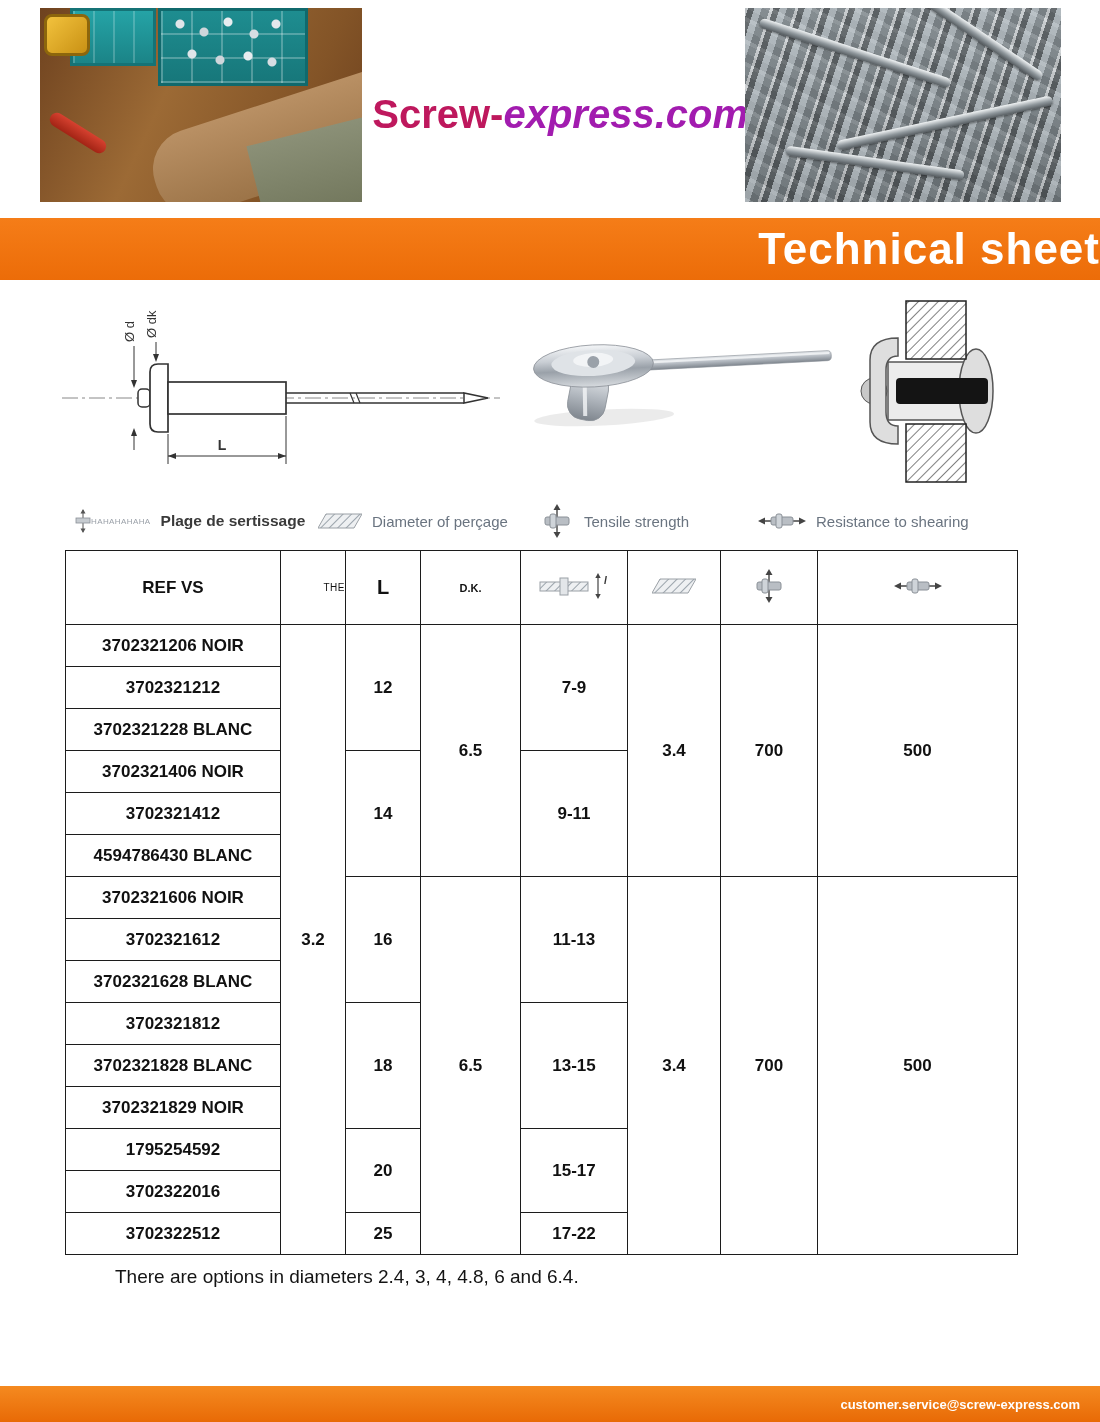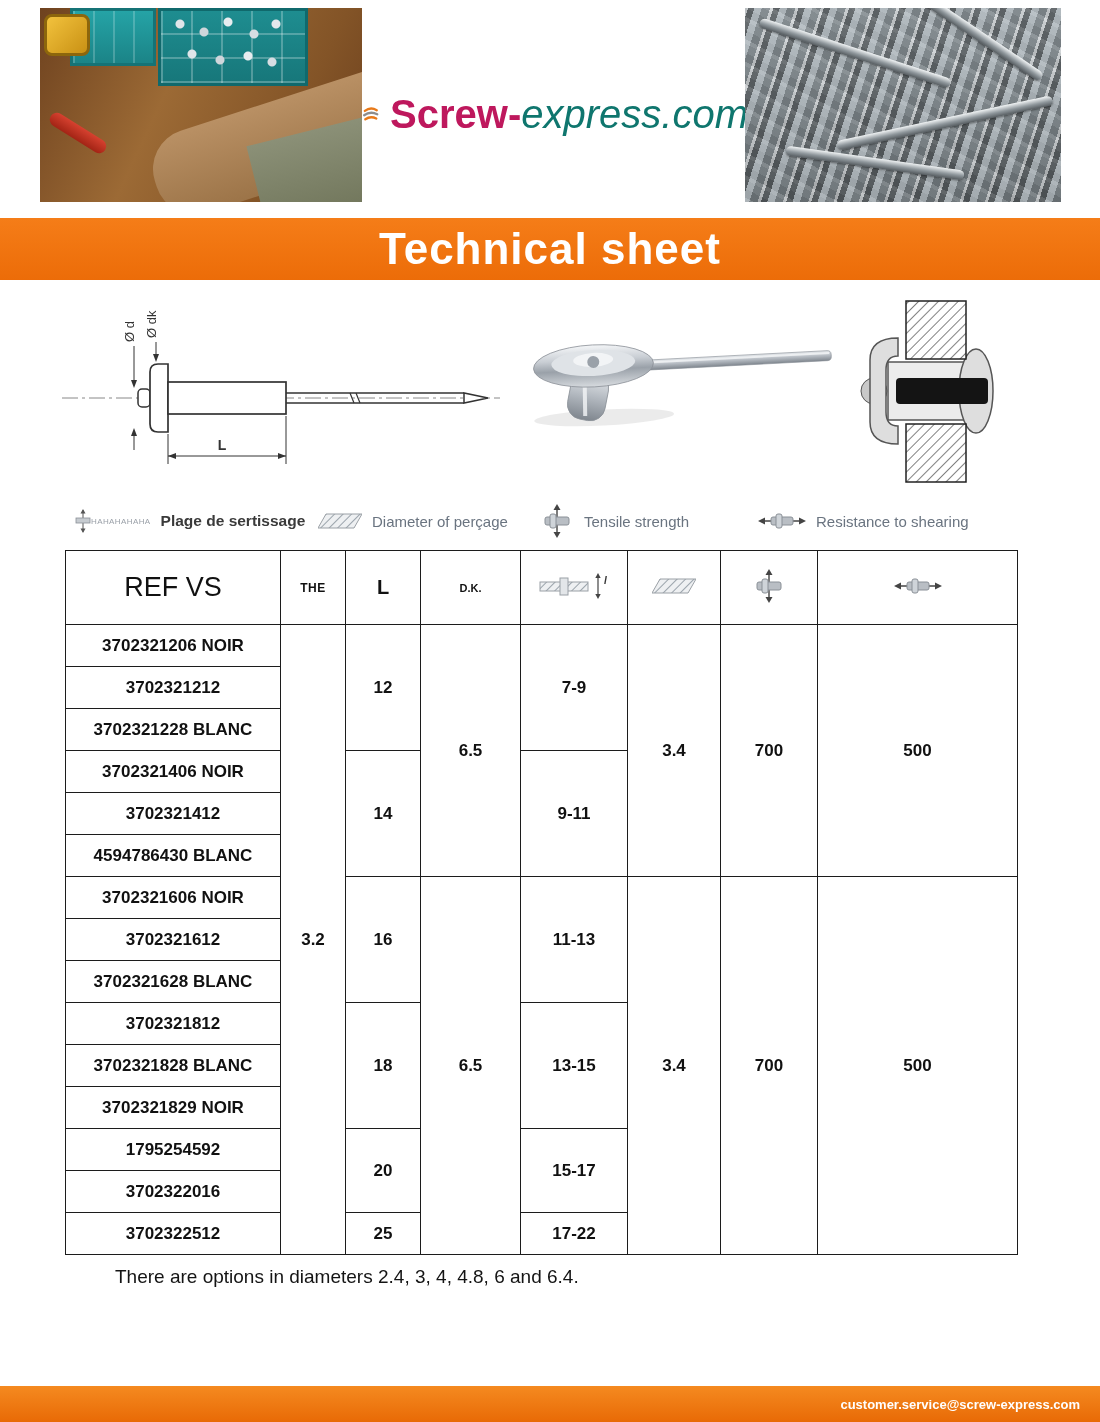--- a/index.html
+++ b/index.html
@@ -54,48 +54,48 @@
       linear-gradient(#9aa2a7,#5d6367);
   }
   .screw-rod { position:absolute; height:10px; border-radius:5px;
     background:linear-gradient(#f1f4f5,#8e969b 55%,#565c60); box-shadow:0 1px 2px rgba(0,0,0,.4); }
 
   
   .logo { position:absolute; left:362px; top:66px; width:386px; height:96px;
     display:flex; align-items:center; gap:10px; }
   .brand { font-size:40px; line-height:1; white-space:nowrap; }
   .brand .p1 { color:#be185d; font-weight:bold; }
-  .brand .p2 { color:#0f766e; font-weight:normal; font-style:italic; }
+  .brand .p2 { color:#a21caf; font-weight:bold; font-style:italic; }
 
   
   .banner { position:absolute; left:0; top:218px; width:1100px; height:62px;
     background:linear-gradient(#f57d18,#ec6c08);
-    display:flex; align-items:center; justify-content:center; }
+    display:flex; align-items:center; justify-content:flex-end; }
   .banner span { color:#ffffff; font-size:44px; font-weight:800; letter-spacing:1px; }
 
   
   .svg-abs { position:absolute; }
 
   
   .legend { position:absolute; left:0; top:500px; width:1100px; height:42px; }
   .legend-item { position:absolute; top:0; display:flex; align-items:center; gap:10px; height:42px; }
   .legend-label { font-size:15px; color:#6a7480; white-space:nowrap; }
   .legend-label.strong { color:#3a3a3a; font-weight:bold; font-size:15.5px; }
   .wm-wrap { display:flex; flex-direction:row; align-items:center; }
   .watermark { font-size:8px; color:#9aa0a8; letter-spacing:.4px; white-space:nowrap; }
 
   
   .spec-table-wrap { position:absolute; left:65px; top:550px; }
   table { border-collapse:collapse; table-layout:fixed; width:952px; }
   th, td { border:1.5px solid #1c1c1c; text-align:center; vertical-align:middle;
     color:#111; background:#fff; }
   thead th { height:74px; }
   tbody td { height:42px; font-weight:bold; font-size:17px; }
-  .h-ref { font-size:27px; font-weight:normal;text-align:center; }
-  .h-the { font-size:12px; font-weight:bold; letter-spacing:.5px; }
+  .h-ref { font-size:17px; font-weight:bold;text-align:center; }
+  .h-the { font-size:10px; font-weight:normal; letter-spacing:.5px;text-align:right; }
   .h-l { font-size:20px; font-weight:bold; }
   .h-dk { font-size:11px; font-weight:bold; }
   td.ref-cell { font-size:17px; font-weight:bold; }
 
   
   .note { position:absolute; left:115px; top:1266px; font-size:19px; color:#141414; }
   .footer-bar { position:absolute; left:0; top:1386px; width:1100px; height:36px;
     background:linear-gradient(#f58a20,#e86a06);
     display:flex; align-items:center; justify-content:flex-end; padding-right:20px; }
   .footer-bar span { color:#ffffff; font-weight:bold; font-size:13px; }

